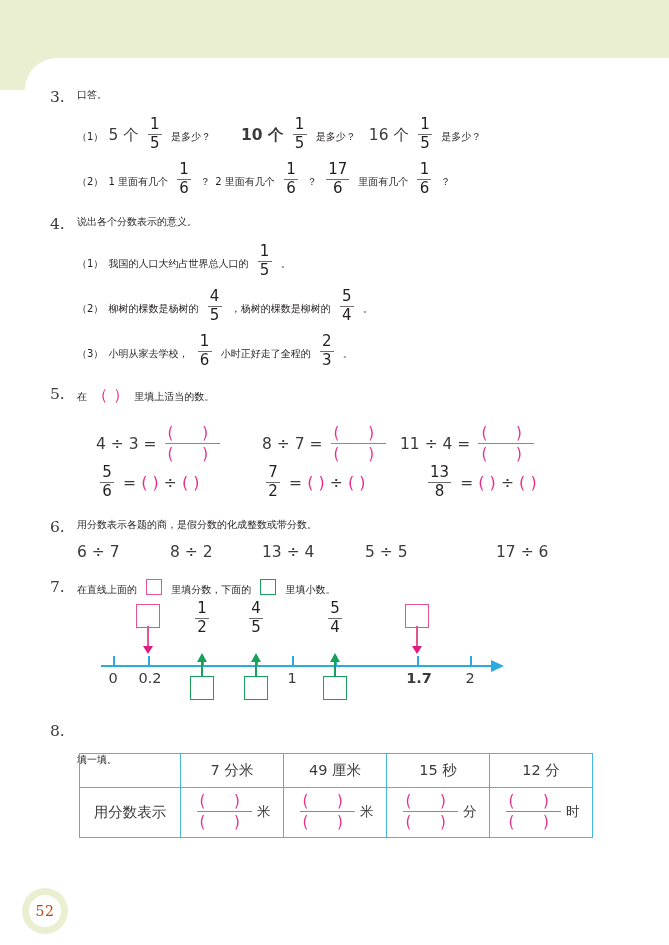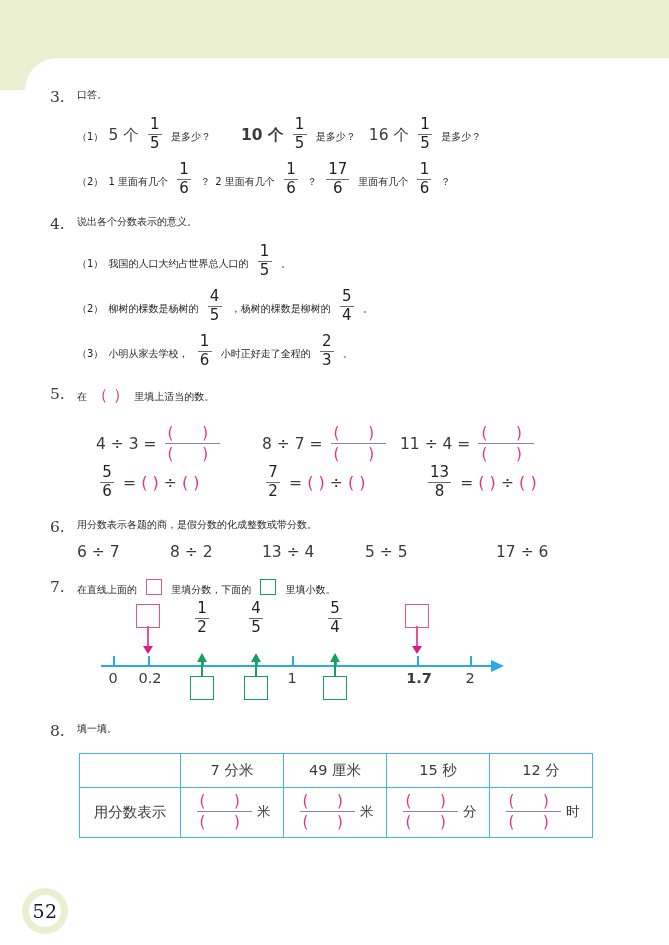--- a/index.html
+++ b/index.html
@@ -36,21 +36,21 @@
   .pagenum{
     position:absolute;left:22px;top:888px;width:46px;height:46px;
     border-radius:50%;
     background:#eaefd2;
     display:flex;align-items:center;justify-content:center;
   }
   .pagenum:before{
     content:"";position:absolute;left:7px;top:7px;width:32px;height:32px;
     border-radius:50%;background:#ffffff;
   }
-  .pagenum span{position:relative;font-size:19px;color:#0f172a;letter-spacing:.5px;}
+  .pagenum span{position:relative;font-size:14px;color:#c2410c;letter-spacing:.5px;}
 
   
   .content{position:absolute;left:0;top:0;width:669px;height:945px;}
   .item{position:absolute;}
   .num{position:absolute;font-size:15.5px;color:#3b3b3b;}
   .zh{font-family:"DejaVu Sans","Liberation Sans",sans-serif;font-size:10px;}
   .dig{font-family:"DejaVu Sans","Liberation Sans",sans-serif;font-size:15.5px;color:#3b3b3b;}
 
   
   .frac{
@@ -371,21 +371,21 @@
       <div class="gstem" style="left:256px;"></div>
       <div class="garrow" style="left:256px;"></div>
       <div class="gbox" style="left:256px;"></div>
 
       <div class="gstem" style="left:335px;"></div>
       <div class="garrow" style="left:335px;"></div>
       <div class="gbox" style="left:335px;"></div>
     </div>
 
     <div class="num" style="left:50px;top:722px;">8.</div>
-    <div class="item zh" style="left:77px;top:722px;">填一填。</div>
+    <div class="item zh" style="left:77px;top:753px;">填一填。</div>
 
     <table class="tbl">
       <tbody>
           <tr>
         <td class="rowhead"></td>
         <td class="colh">7 分米</td>
         <td class="colh">49 厘米</td>
         <td class="colh">15 秒</td>
         <td class="colh">12 分</td>
       </tr>

